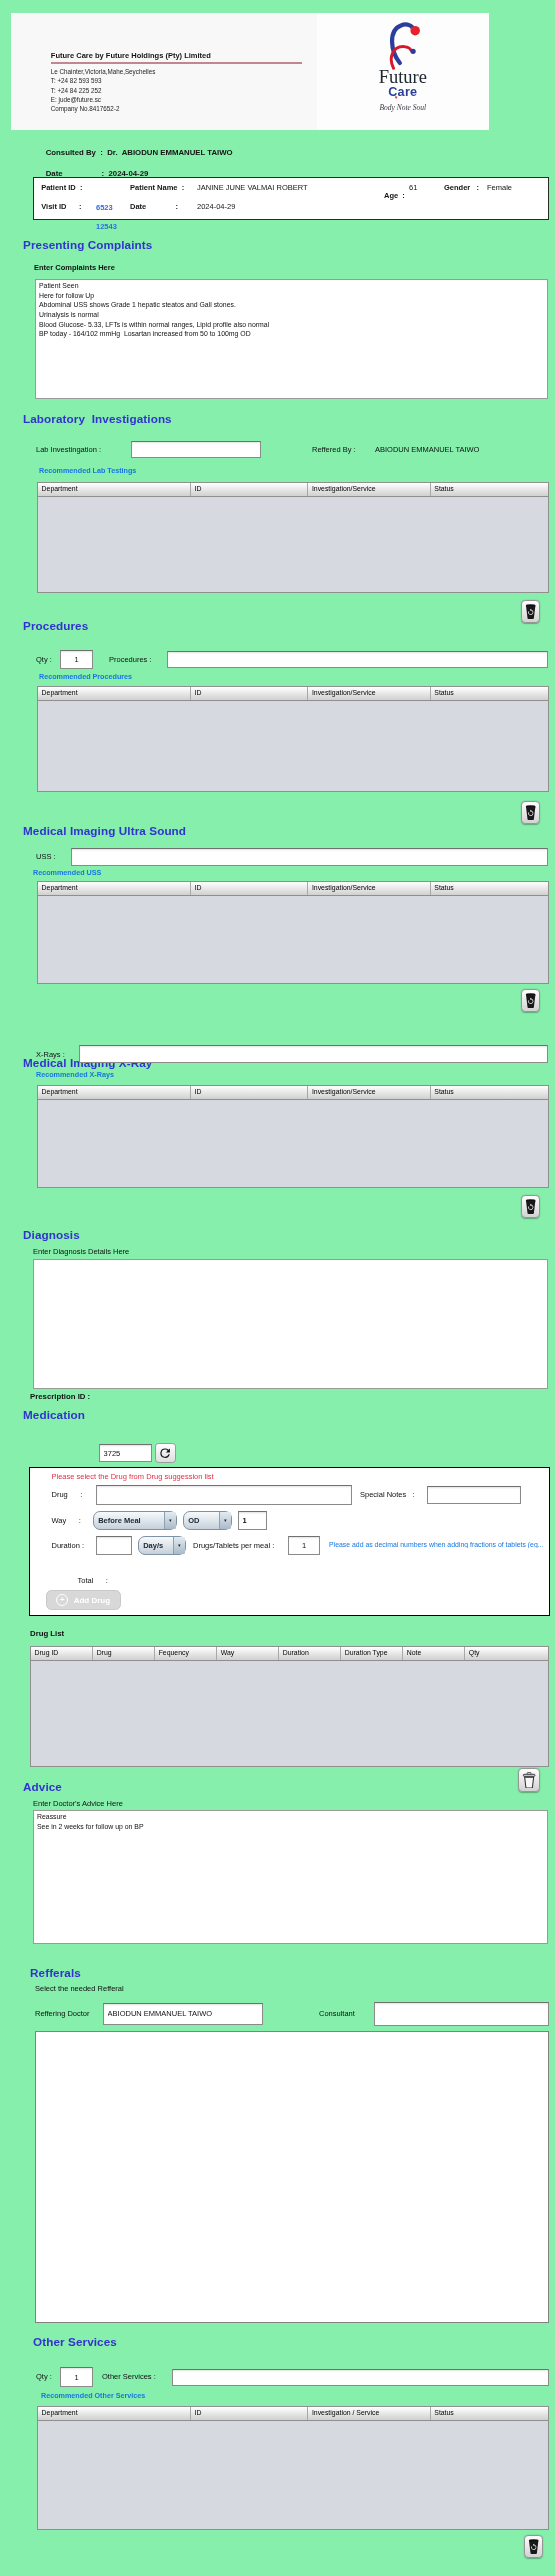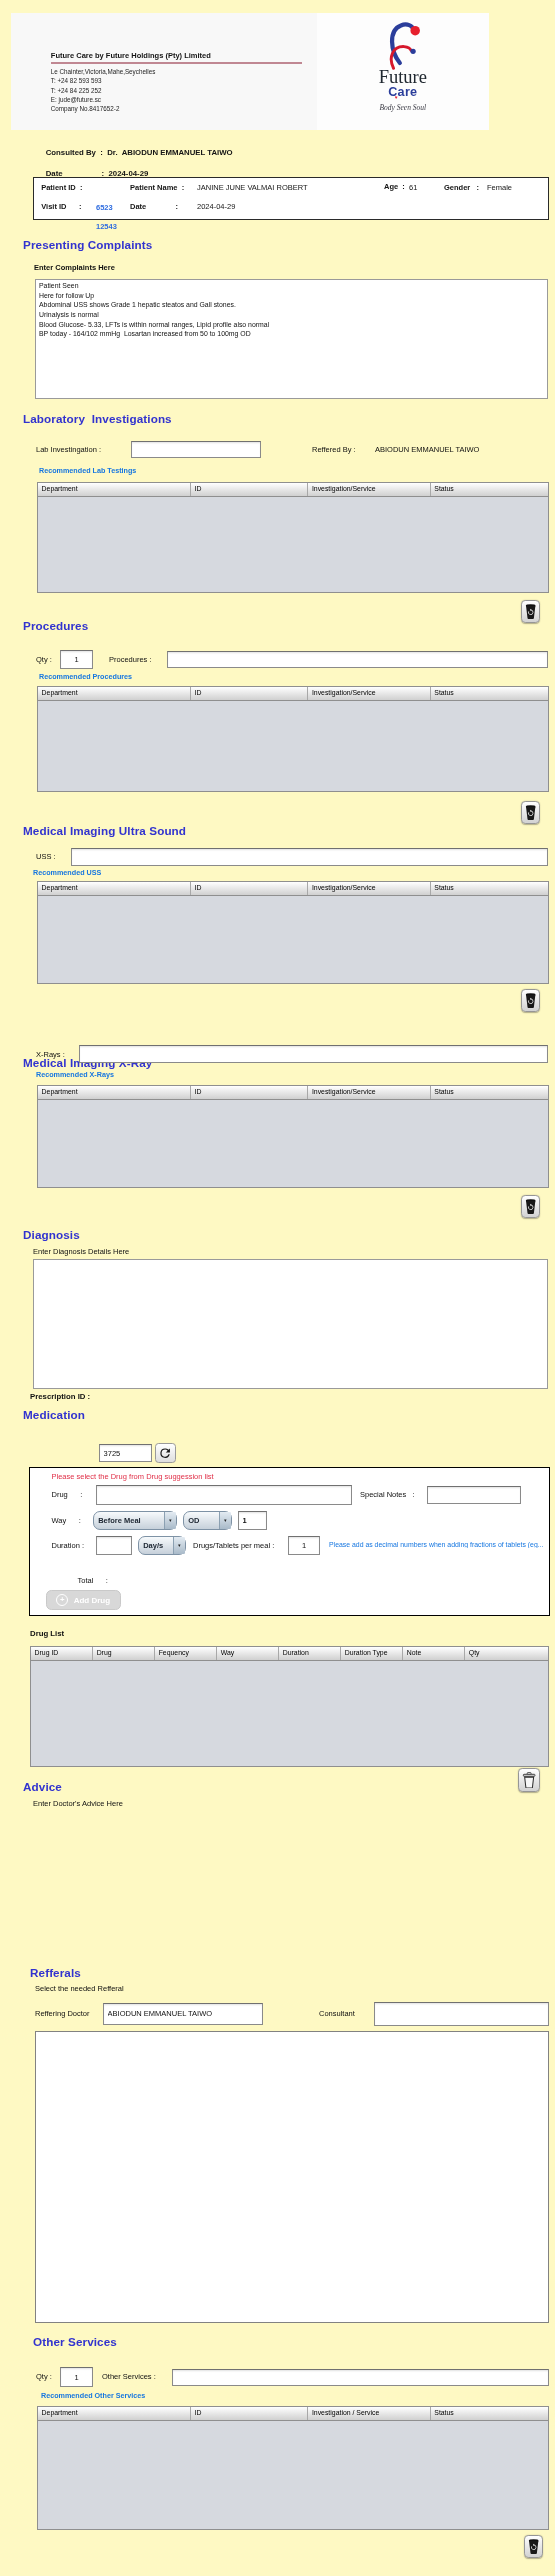--- a/index.html
+++ b/index.html
@@ -1,16 +1,16 @@
 <!DOCTYPE html>
 <html style="font-size:9.6px"><head>
 <meta charset="utf-8">
 <style>
   html,body{margin:0;padding:0;background:#fff;}
-  #page{position:relative;width:556px;height:2576px;background:#fef9c3;
+  #page{position:relative;width:556px;height:2576px;background:#86efac;
         font-family:"Liberation Sans",sans-serif;color:#141414;overflow:hidden;}
   .abs{position:absolute;}
   .pre{white-space:pre;}
   .b{font-weight:bold;}
   .hd{position:absolute;font-weight:bold;font-size:11.7px;color:#3233cf;white-space:pre;letter-spacing:0.1px;}
   .lbl{position:absolute;font-size:7.5px;color:#101010;white-space:pre;}
   .val{position:absolute;font-size:7.5px;color:#101010;white-space:pre;}
   .link{position:absolute;font-size:7.2px;font-weight:bold;color:#1777e0;cursor:pointer;white-space:pre;background:none;border:none;padding:0;font-family:"Liberation Sans",sans-serif;}
   .inp{position:absolute;box-sizing:border-box;background:#fff;border:0.6px solid #8a8a8a;border-top-color:#707070;
        box-shadow:inset 0 1.2px 1.2px rgba(0,0,0,.10);font-family:"Liberation Sans",sans-serif;
@@ -71,37 +71,37 @@
       <svg width="37" height="50" viewBox="0 0 70 92" style="margin-top:7.2px;">
         <path d="M30 80 C 12 58, 8 18, 32 9 C 44 4, 54 10, 55 16" fill="none" stroke="#2b3e9b" stroke-width="8" stroke-linecap="round"></path>
         <circle cx="59" cy="19" r="9" fill="#e6202d"></circle>
         <path d="M18 90 C 8 70, 16 48, 38 49 C 46 50, 50 53, 51 56" fill="none" stroke="#d6182c" stroke-width="5.5" stroke-linecap="round"></path>
         <circle cx="55" cy="58" r="5" fill="#2b3e9b"></circle>
       </svg>
       <div class="logo-future">Future</div>
       <div class="logo-care">
         <span>Care</span><span class="heart">♥</span>
       </div>
-      <div class="logo-tag">Body Seen Soul</div>
+      <div class="logo-tag">Body Note Soul</div>
     </div>
   </div>
 
   <div class="abs pre b" style="left:37px;top:139px;font-size:7.8px;">
     <span>Consulted By  :  Dr.  </span><span>ABIODUN EMMANUEL TAIWO</span>
   </div>
   <div class="abs pre b" style="left:37px;top:160px;font-size:7.8px;">
     <span>Date                  :  </span><span>2024-04-29</span>
   </div>
 
   <div class="patientbox" style="left:33px;top:177px;width:516px;height:43px;">
     <span class="pl" style="left:7.2px;top:5.4px;">Patient ID  :</span>
     <span class="pv idblue" style="left:62px;top:5.4px;">6523</span>
     <span class="pl" style="left:96px;top:5.4px;">Patient Name  :</span>
     <span class="pv" style="left:163px;top:5.4px;">JANINE JUNE VALMAI ROBERT</span>
-    <span class="pl" style="left:350px;top:4px;">Age  :</span>
+    <span class="pl" style="left:350px;top:13px;">Age  :</span>
     <span class="pv" style="left:375px;top:5.4px;">61</span>
     <span class="pl" style="left:410px;top:5.4px;">Gender   :</span>
     <span class="pv" style="left:453px;top:5.4px;">Female</span>
     <span class="pl" style="left:7.2px;top:24px;">Visit ID      :</span>
     <span class="pv idblue" style="left:62px;top:24px;">12543</span>
     <span class="pl" style="left:96px;top:24px;">Date              :</span>
     <span class="pv" style="left:163px;top:24px;">2024-04-29</span>
   </div>
 
   <div class="hd" style="left:23px;top:238px;">Presenting Complaints</div>
@@ -272,20 +272,22 @@
   <button class="trash" style="left:518px;top:1768px;width:21.5px;height:24px;">
     <svg width="14.3" height="16.7" viewBox="0 0 22 26">
       <rect x="8" y="0.9" width="6" height="3" rx="1" fill="#ededed" stroke="#2e2e2e" stroke-width="1.2"></rect>
       <rect x="2" y="3.6" width="18" height="3" rx="1" fill="#ededed" stroke="#2e2e2e" stroke-width="1.4"></rect>
       <path d="M4 8 L6 25 h10 L18 8 Z" fill="#f7f7f7" stroke="#2e2e2e" stroke-width="1.6"></path>
     </svg>
   </button>
 
   <div class="hd" style="left:23px;top:1780px;">Advice</div>
   <div class="lbl" style="left:33px;top:1799px;">Enter Doctor's Advice Here</div>
+  <textarea class="inp" style="left: 33px; top: 1810px; width: 515px; height: 134px;">Reassure
+See in 2 weeks for follow up on BP</textarea>
 
   <div class="hd" style="left:30px;top:1966px;">Refferals</div>
   <div class="lbl" style="left:35px;top:1984px;">Select the needed Refferal</div>
   <div class="lbl" style="left:35px;top:2009px;">Reffering Doctor</div>
   <input class="inp" style="left: 103px; top: 2003px; width: 160px; height: 21.5px;" value="ABIODUN EMMANUEL TAIWO">
   <div class="lbl" style="left:319px;top:2009px;">Consultant</div>
   <input class="inp" style="left: 374px; top: 2002px; width: 175px; height: 24px;" value="">
   <div class="abs" style="left:35px;top:2031px;width:514px;height:292px;background:#fff;border:0.6px solid #828282;box-sizing:border-box;"></div>
 
   <div class="hd" style="left:33px;top:2335px;">Other Services</div>

